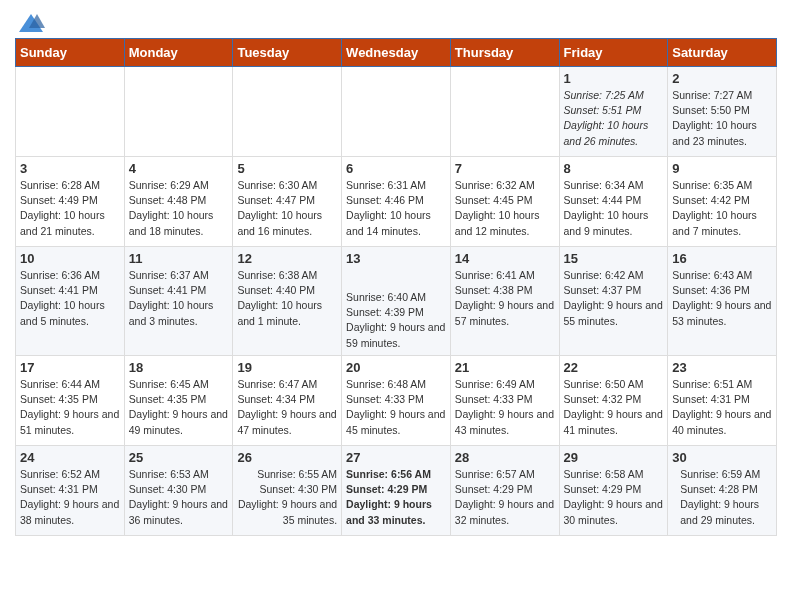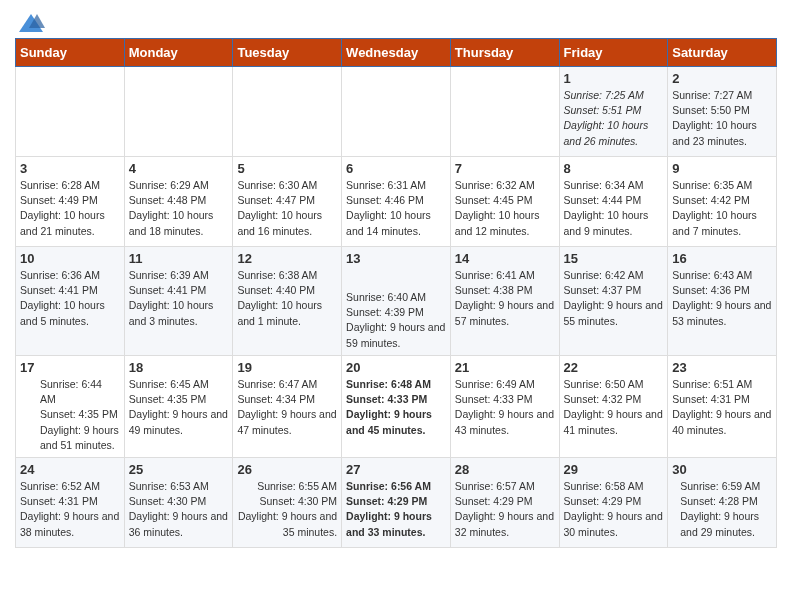--- a/index.html
+++ b/index.html
@@ -188,21 +188,21 @@
       </tr>
       <tr>
         <td>
           <span class="day-number">10</span>
           <div class="day-info" style="white-space: pre-line;">Sunrise: 6:36 AM
 Sunset: 4:41 PM
 Daylight: 10 hours and 5 minutes.</div>
         </td>
         <td>
           <span class="day-number">11</span>
-          <div class="day-info" style="white-space: pre-line;">Sunrise: 6:39 AM
+          <div class="day-info" style="white-space: pre-line;">Sunrise: 6:37 AM
 Sunset: 4:41 PM
 Daylight: 10 hours and 3 minutes.</div>
         </td>
         <td>
           <span class="day-number">12</span>
           <div class="day-info" style="white-space: pre-line;">Sunrise: 6:38 AM
 Sunset: 4:40 PM
 Daylight: 10 hours and 1 minute.</div>
         </td>
         <td>
@@ -226,39 +226,39 @@
         <td>
           <span class="day-number">16</span>
           <div class="day-info" style="white-space: pre-line;">Sunrise: 6:43 AM
 Sunset: 4:36 PM
 Daylight: 9 hours and 53 minutes.</div>
         </td>
       </tr>
       <tr>
         <td>
           <span class="day-number">17</span>
-          <div class="day-info" style="white-space: pre-line; margin-left: 20px;">Sunrise: 6:44 AM
+          <div class="day-info" style="white-space: pre-line;">Sunrise: 6:44 AM
 Sunset: 4:35 PM
 Daylight: 9 hours and 51 minutes.</div>
         </td>
         <td>
           <span class="day-number">18</span>
           <div class="day-info" style="white-space: pre-line;">Sunrise: 6:45 AM
 Sunset: 4:35 PM
 Daylight: 9 hours and 49 minutes.</div>
         </td>
         <td>
           <span class="day-number">19</span>
           <div class="day-info" style="white-space: pre-line;">Sunrise: 6:47 AM
 Sunset: 4:34 PM
 Daylight: 9 hours and 47 minutes.</div>
         </td>
         <td>
           <span class="day-number">20</span>
-          <div class="day-info" style="white-space: pre-line; font-weight: bold;">Sunrise: 6:48 AM
+          <div class="day-info" style="white-space: pre-line;">Sunrise: 6:48 AM
 Sunset: 4:33 PM
 Daylight: 9 hours and 45 minutes.</div>
         </td>
         <td>
           <span class="day-number">21</span>
           <div class="day-info" style="white-space: pre-line;">Sunrise: 6:49 AM
 Sunset: 4:33 PM
 Daylight: 9 hours and 43 minutes.</div>
         </td>
         <td>

